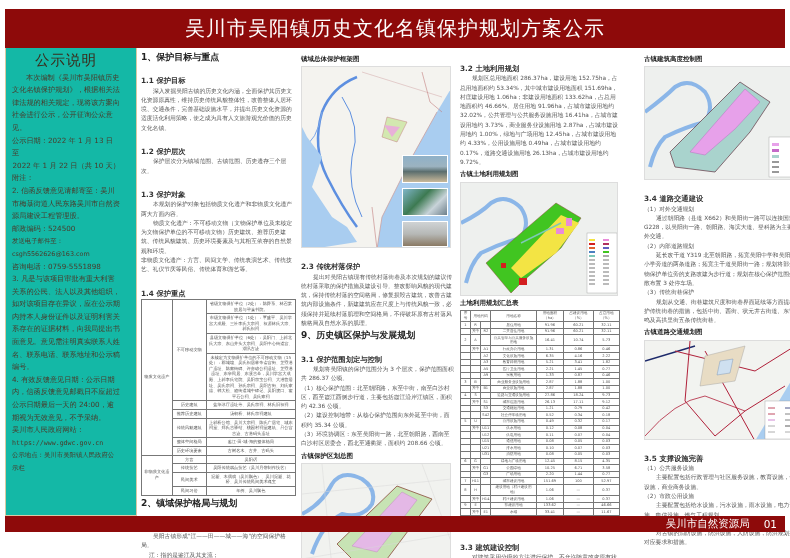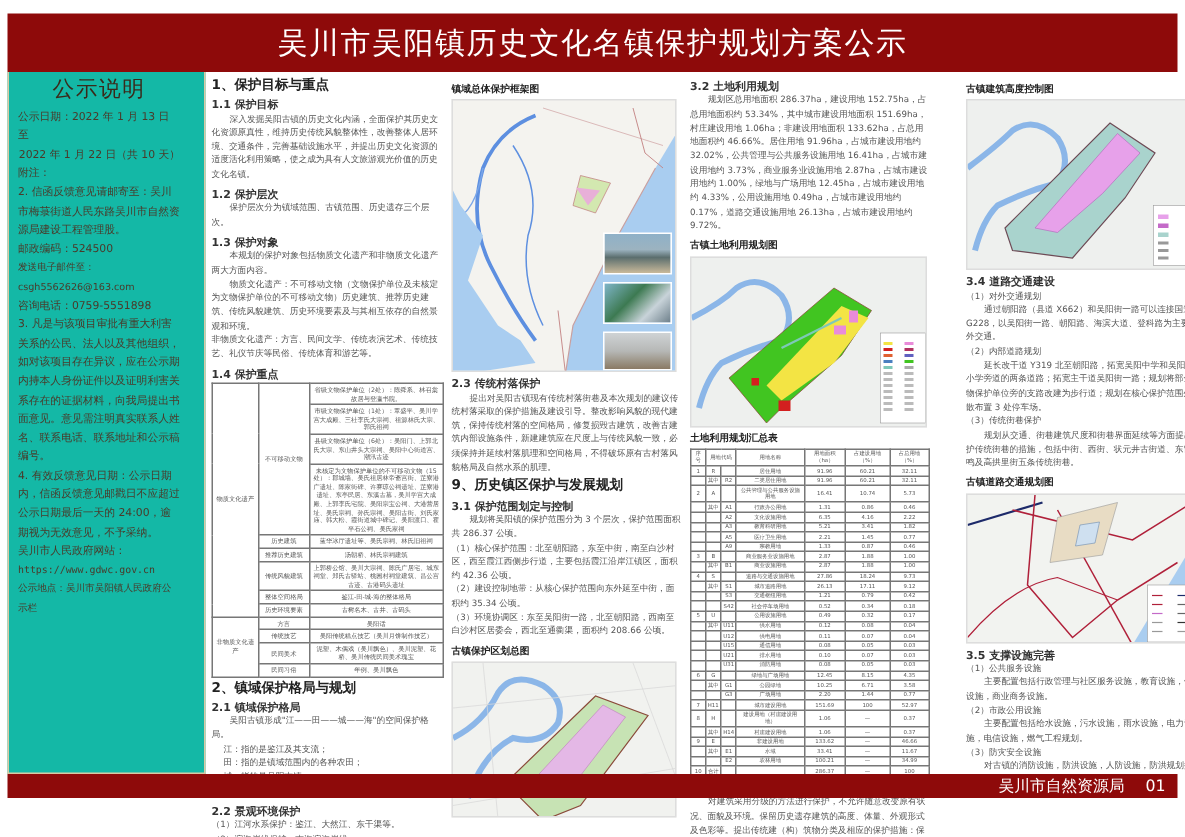--- a/index.html
+++ b/index.html
@@ -27,21 +27,21 @@
     position: absolute; left: 5px; top: 516px; width: 780px; height: 16px;
     background: #8e0a0a;
   }
   .footer-org {
     position: absolute; right: 8px; top: 0; height: 16px; color: #fff;
     font-size: 10.5px; display: flex; align-items: center; gap: 14px;
   }
 
   .col { position: absolute; top: 50px; font-size: 5.8px; line-height: 9.3px; color: #555; }
   .col h3 { font-size: 9px; color: #222; font-weight: bold; margin: 3px 0 2px 0; }
-  .col h4 { font-size: 7.3px; color: #333; font-weight: bold; margin: 3px 0 1px 0; }
+  .col h4 { font-size: 7.3px; color: #333; font-weight: bold; margin: 14px 0 1px 0; }
   .col p { margin: 0; }
   .col .ind { text-indent: 12px; }
   .col .ind2 { padding-left: 8px; }
   .figcap { text-align: left; font-size: 6.5px; color: #222; font-weight: bold; margin: 3px 0 2px 0; }
 
   .col1 { left: 141px; width: 155px; }
   .col2 { left: 301px; width: 153px; }
   .col3 { left: 460px; width: 160px; }
   .col4 { left: 644px; width: 160px; }
 
@@ -58,20 +58,21 @@
 
   .photo { position: absolute; border: 0.5px solid #fff; }
 </style>
 </head>
 <body>
 
 <div class="title-bar">吴川市吴阳镇历史文化名镇保护规划方案公示</div>
 
 <div class="sidebar">
   <h2>公示说明</h2>
+  <p class="indent">本次编制《吴川市吴阳镇历史文化名镇保护规划》，根据相关法律法规的相关规定，现将该方案向社会进行公示，公开征询公众意见。</p>
   <p>公示日期：2022 年 1 月 13 日至</p>
   <p class="right">2022 年 1 月 22 日（共 10 天）</p>
   <p>附注：</p>
   <p>2. 信函反馈意见请邮寄至：吴川市梅菉街道人民东路吴川市自然资源局建设工程管理股。</p>
   <p>邮政编码：524500</p>
   <p style="font-size:6.4px;">发送电子邮件至：csgh5562626@163.com</p>
   <p>咨询电话：0759-5551898</p>
   <p>3. 凡是与该项目审批有重大利害关系的公民、法人以及其他组织，如对该项目存在异议，应在公示期内持本人身份证件以及证明利害关系存在的证据材料，向我局提出书面意见。意见需注明真实联系人姓名、联系电话、联系地址和公示稿编号。</p>
   <p>4. 有效反馈意见日期：公示日期内，信函反馈意见邮戳日不应超过公示日期最后一天的 24:00，逾期视为无效意见，不予采纳。</p>
   <p>吴川市人民政府网站：</p>

